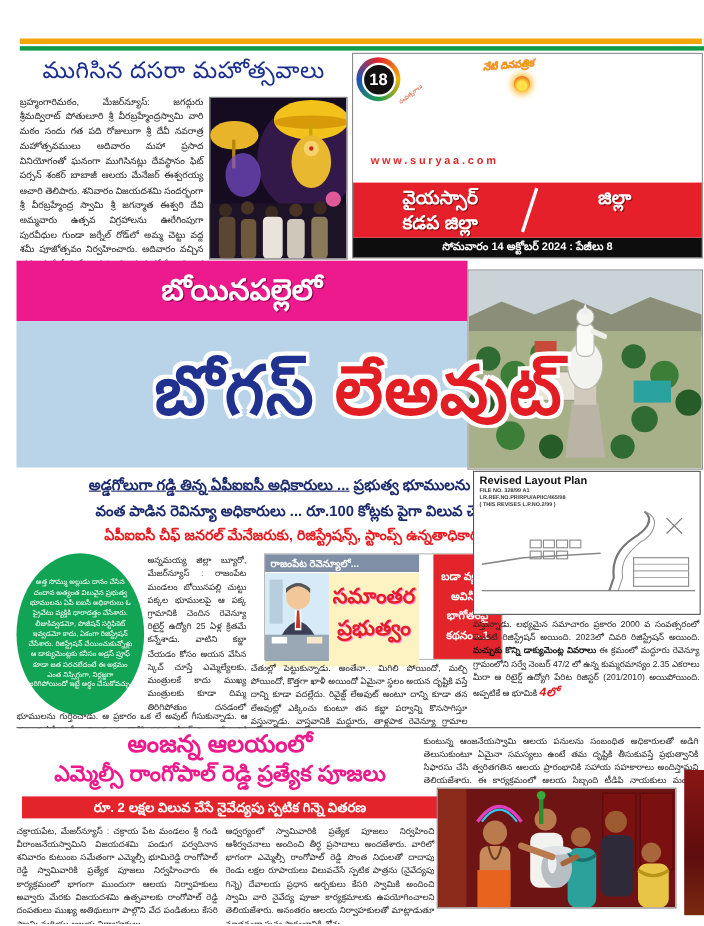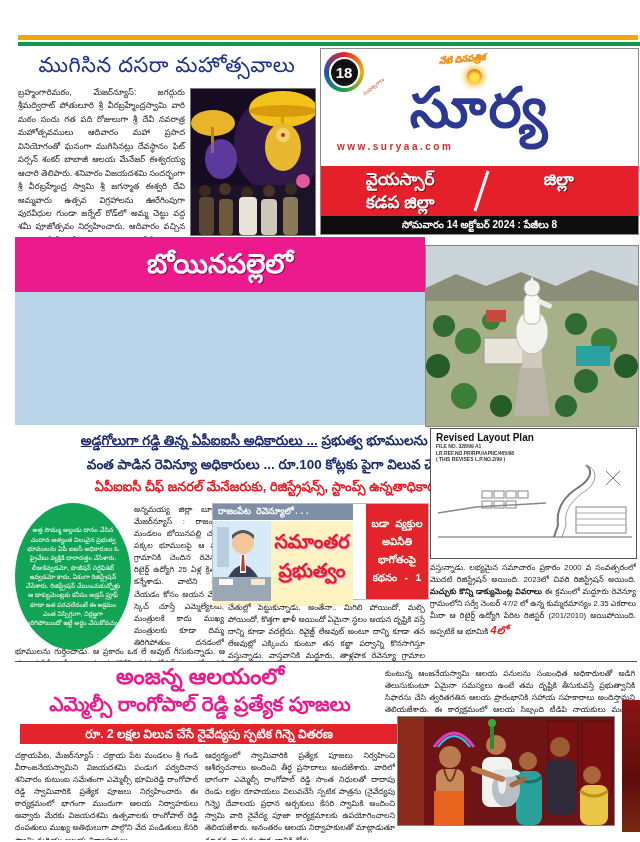--- a/index.html
+++ b/index.html
@@ -65,21 +65,21 @@
   .sh-red{color:#e8191f;font-size:13px;font-weight:bold;line-height:1.7;}
 
   .pullquote{left:15px;top:503px;width:116px;height:147px;border-radius:50%;background:#12a455;
              color:#fff;font-size:6.4px;line-height:1.45;text-align:center;
              display:flex;align-items:center;justify-content:center;padding:10px;box-sizing:border-box;}
   .col-txt{font-size:7.8px;line-height:1.55;text-align:justify;color:#222;overflow:hidden;}
   .col2{left:134px;top:504px;width:90px;height:142px;}
   .leftwide{left:15px;top:646px;width:210px;height:16px;}
   .col3{left:228px;top:602px;width:197px;height:60px;}
 
-  .promo{left:212px;top:503px;width:217px;height:97px;display:flex;border:1px solid #b9b9b9;box-sizing:border-box;font-family:Liberation Mono, monospace;}
+  .promo{left:240px;top:503px;width:217px;height:97px;display:flex;border:1px solid #b9b9b9;box-sizing:border-box;}
   .promo-main{flex:1;display:flex;flex-direction:column;}
   .promo-header{height:16px;background:#7f8fa6;color:#fff;font-size:9px;font-weight:bold;
                 line-height:16px;padding-left:5px;border-bottom:1px solid #fff;}
   .promo-row{flex:1;display:flex;background:#fdf3c2;}
   .promo-cartoon{width:58px;height:100%;}
   .promo-title{flex:1;color:#e41e26;font-weight:900;font-size:19px;text-align:center;line-height:1.5;
                padding-top:8px;text-shadow:1px 1px 0 #f9d;}
   .promo-side{width:62px;background:#e3242b;color:#fff;font-size:10px;font-weight:bold;
               text-align:center;display:flex;align-items:center;justify-content:center;
               line-height:1.8;padding:4px;box-sizing:border-box;margin-left:13px;}
@@ -151,21 +151,20 @@
   </div>
 
   <div class="abs masthead">
     <div class="mh-logo-area">
       <div class="badge18">
         <div class="badge18-inner">18</div>
       </div>
       <div class="badge-cap">సంవత్సరాలు</div>
       <div class="mh-tagline">నేటి దినపత్రిక</div>
       <div class="sun-icon"></div>
-      <div class="mh-logo">సూర్య</div>
       <div class="mh-site">www.suryaa.com</div>
     </div>
     <div class="editions">
       <div class="ed-cell">
         <div>వైయస్సార్</div>
         <div>కడప జిల్లా</div>
       </div>
       <div class="ed-divider"></div>
       <div class="ed-cell">
         <div>జిల్లా</div>
@@ -201,20 +200,23 @@
       <g>
         <ellipse cx="106" cy="86" rx="16" ry="22" fill="#f2f2ee" stroke="#b8b8b0"></ellipse>
         <rect x="98" y="48" width="16" height="30" rx="6" fill="#fafaf6" stroke="#b8b8b0"></rect>
         <circle cx="106" cy="42" r="8" fill="#f5f5f0" stroke="#b8b8b0"></circle>
         <path d="M106 30 L110 40 L102 40 Z" fill="#eee"></path>
         <rect x="112" y="52" width="16" height="5" rx="2" fill="#eeeee8" transform="rotate(24 112 52)"></rect>
       </g>
     </svg>
   </div>
 
+  <div class="abs headline-big">
+    <span class="hb">బోగస్</span><span class="hr"> లేఅవుట్</span>
+  </div>
 
   <div class="abs subheads">
     <div class="sh-navy"><span class="u">అడ్డగోలుగా గడ్డి తిన్న ఏపీఐఐసీ అధికారులు ...</span><span>  ప్రభుత్వ భూములను అ'మ్మేసిన' జోనల్ మేనేజర్లు</span></div>
     <div class="sh-navy">వంత పాడిన రెవిన్యూ అధికారులు ...   రూ.100 కోట్లకు పైగా విలువ చేసే ప్రభుత్వ భూముల కబ్జా</div>
     <div class="sh-red">ఏపీఐఐసీ చీఫ్ జనరల్ మేనేజరుకు, రిజిస్ట్రేషన్స్, స్టాంప్స్ ఉన్నతాధికారులకు అందిన ఫిర్యాదులు</div>
   </div>
 
   <div class="abs pullquote">అత్త సొమ్ము అల్లుడు దానం చేసిన చందాన అత్యంత విలువైన ప్రభుత్వ భూములను ఏపీ ఐఐసీ అధికారులు ఓ ప్రైవేటు వ్యక్తికి ధారాదత్తం చేసేశారు. లీజుకివ్వడమో, పొజీషన్ సర్టిఫికెట్ ఇవ్వడమో కాదు, ఏకంగా రిజిస్ట్రేషన్ చేసేశారు. రిజిస్ట్రేషన్ చేయించుకున్నోళ్లు ఆ డాక్యుమెంట్లకు కనీసం అడ్రస్ ప్రూఫ్ కూడా జత పరచలేదంటే ఈ అక్రమం ఎంత నిస్సిగ్గుగా, నిర్లజ్జగా జరిగిపోయిందో ఇట్టే అర్థం చేసుకోవచ్చు.</div>
   <div class="abs col-txt col2">అన్నమయ్య జిల్లా బ్యూరో, మేజర్‌న్యూస్ : రాజంపేట మండలం బోయినపల్లి చుట్టు పక్కల భూములపై ఆ పక్క గ్రామానికి చెందిన రెవెన్యూ రిటైర్డ్ ఉద్యోగి 25 ఏళ్ల క్రితమే కన్నేశాడు. వాటిని కబ్జా చేయడం కోసం అయన వేసిన స్కెచ్ చూస్తే ఎమ్మెల్యేలకు, మంత్రులకే కాదు ముఖ్య మంత్రులకు కూడా దిమ్మ తిరిగిపోతుం దనడంలో ఏమాత్రం సందేహం లేదు. మొదట అక్రమార్కు ప్రభుత్వ</div>
   <div class="abs col-txt leftwide">భూములను గుర్తించాడు. ఆ ప్రకారం ఒక లే అవుట్ గీసుకున్నాడు. ఆ తర్వాత ఏపీఐఐసీ అధికారులను కొనేసి కడప జోనల్ స్థాయిలో దానికి 'పట్టభద్రత' కల్పించాడు. ఆ స్థలాలను అన్సింటిసీ తన</div>

